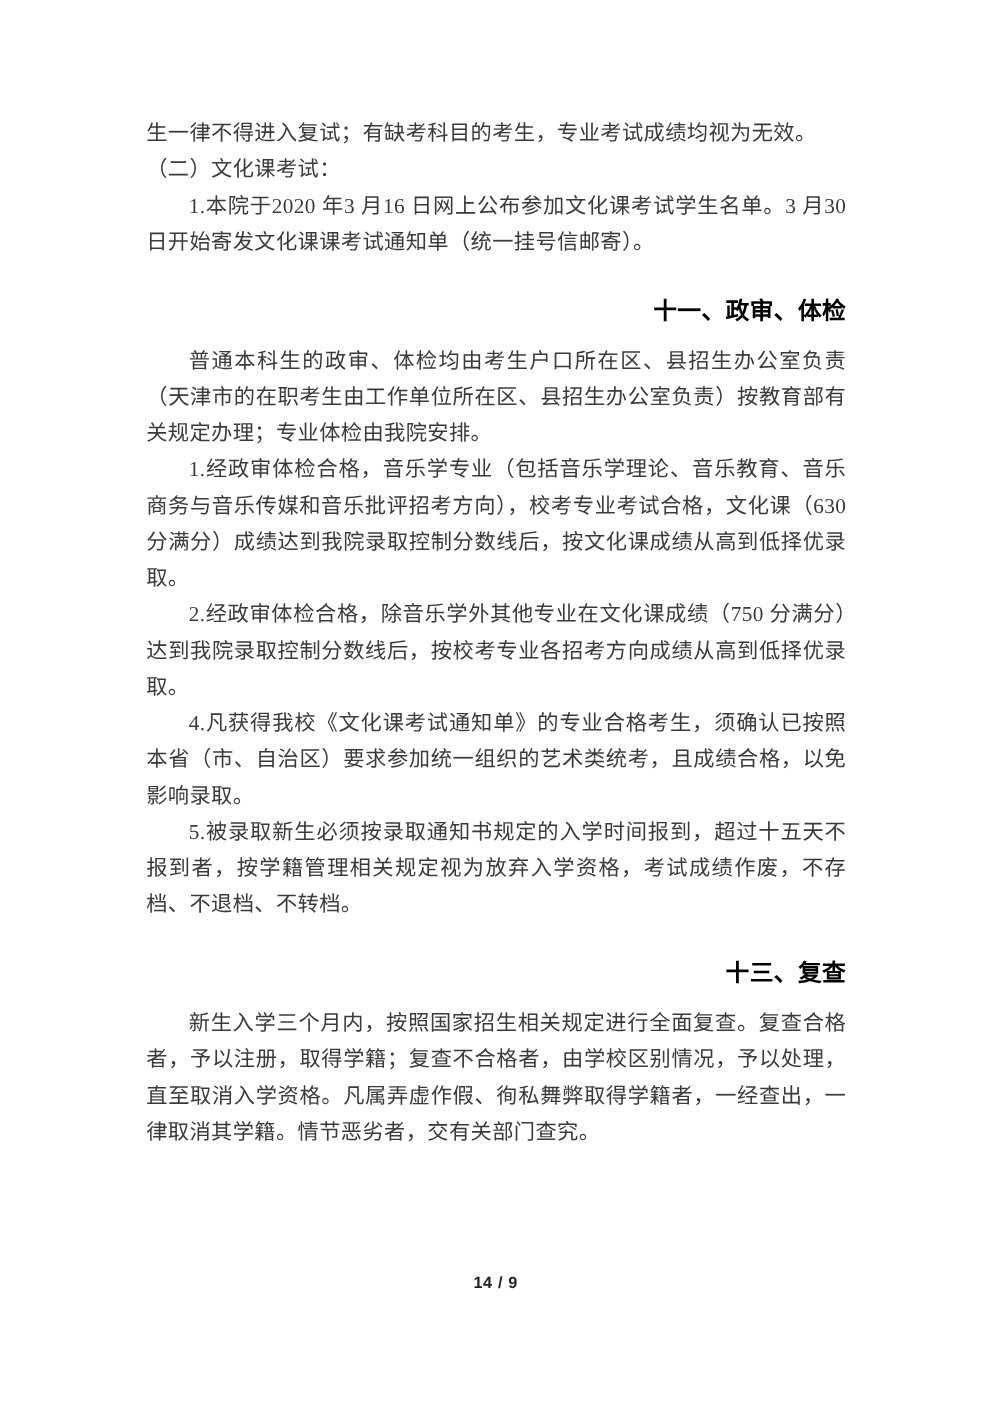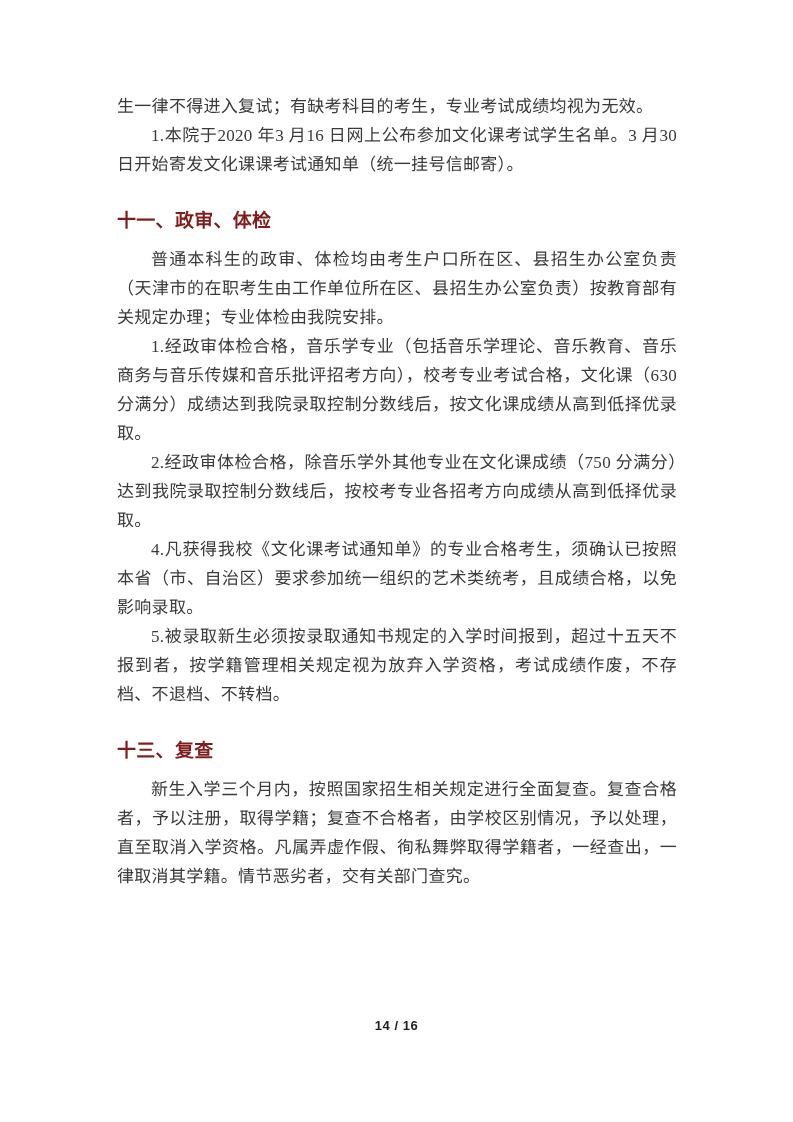--- a/index.html
+++ b/index.html
@@ -33,22 +33,22 @@
     text-indent: 2em;
   }
   .para.flush {
     text-indent: 0;
   }
   .section-title {
     margin: 27px 0 9px 0;
     font-size: 19px;
     line-height: 30px;
     font-weight: bold;
-    color: #7f1d1d;
-    text-align: left;
+    color: #000000;
+    text-align: right;
     text-indent: 0;
   }
   .page-number {
     position: absolute;
     left: 0;
     right: 0;
     top: 1018px;
     text-align: center;
     font-family: "Liberation Sans", "DejaVu Sans", sans-serif;
     font-size: 13px;
@@ -58,20 +58,21 @@
   }
 </style>
 </head>
 <body>
 
 <div class="page">
   <div class="content">
 
     <p class="para flush">生一律不得进入复试；有缺考科目的考生，专业考试成绩均视为无效。</p>
 
+    <p class="para flush">（二）文化课考试：</p>
 
     <p class="para">1.本院于2020 年3 月16 日网上公布参加文化课考试学生名单。3 月30 日开始寄发文化课课考试通知单（统一挂号信邮寄）。</p>
 
 
     <h2 class="section-title">十一、政审、体检</h2>
 
     <p class="para">普通本科生的政审、体检均由考生户口所在区、县招生办公室负责（天津市的在职考生由工作单位所在区、县招生办公室负责）按教育部有关规定办理；专业体检由我院安排。</p>
 
 
     <p class="para">1.经政审体检合格，音乐学专业（包括音乐学理论、音乐教育、音乐商务与音乐传媒和音乐批评招考方向），校考专业考试合格，文化课（630 分满分）成绩达到我院录取控制分数线后，按文化课成绩从高到低择优录取。</p>
@@ -82,14 +83,14 @@
     <p class="para">4.凡获得我校《文化课考试通知单》的专业合格考生，须确认已按照本省（市、自治区）要求参加统一组织的艺术类统考，且成绩合格，以免影响录取。</p>
 
     <p class="para">5.被录取新生必须按录取通知书规定的入学时间报到，超过十五天不报到者，按学籍管理相关规定视为放弃入学资格，考试成绩作废，不存档、不退档、不转档。</p>
 
     <h2 class="section-title">十三、复查</h2>
 
     <p class="para">新生入学三个月内，按照国家招生相关规定进行全面复查。复查合格者，予以注册，取得学籍；复查不合格者，由学校区别情况，予以处理，直至取消入学资格。凡属弄虚作假、徇私舞弊取得学籍者，一经查出，一律取消其学籍。情节恶劣者，交有关部门查究。</p>
 
   </div>
 
-  <div class="page-number">14 / 16</div>
+  <div class="page-number">14 / 9</div>
 </div>
 
 </body></html>

